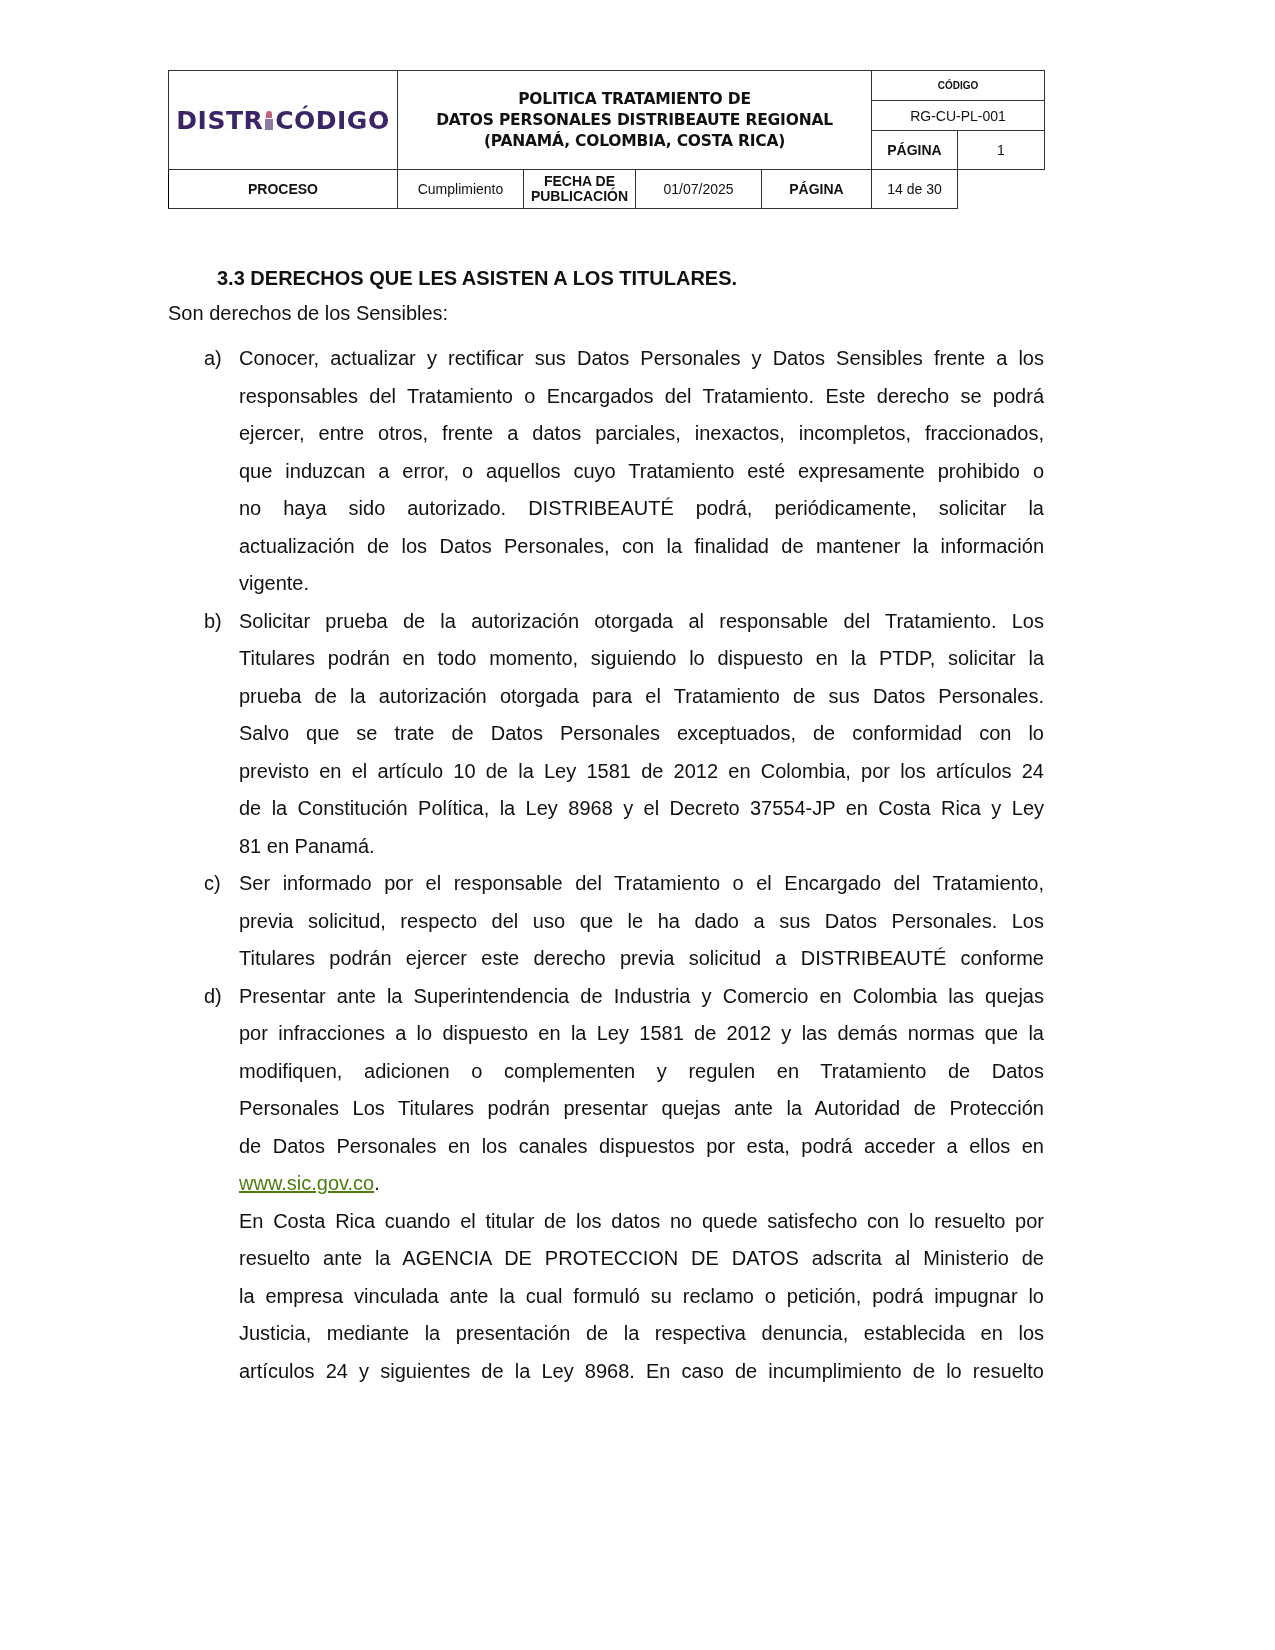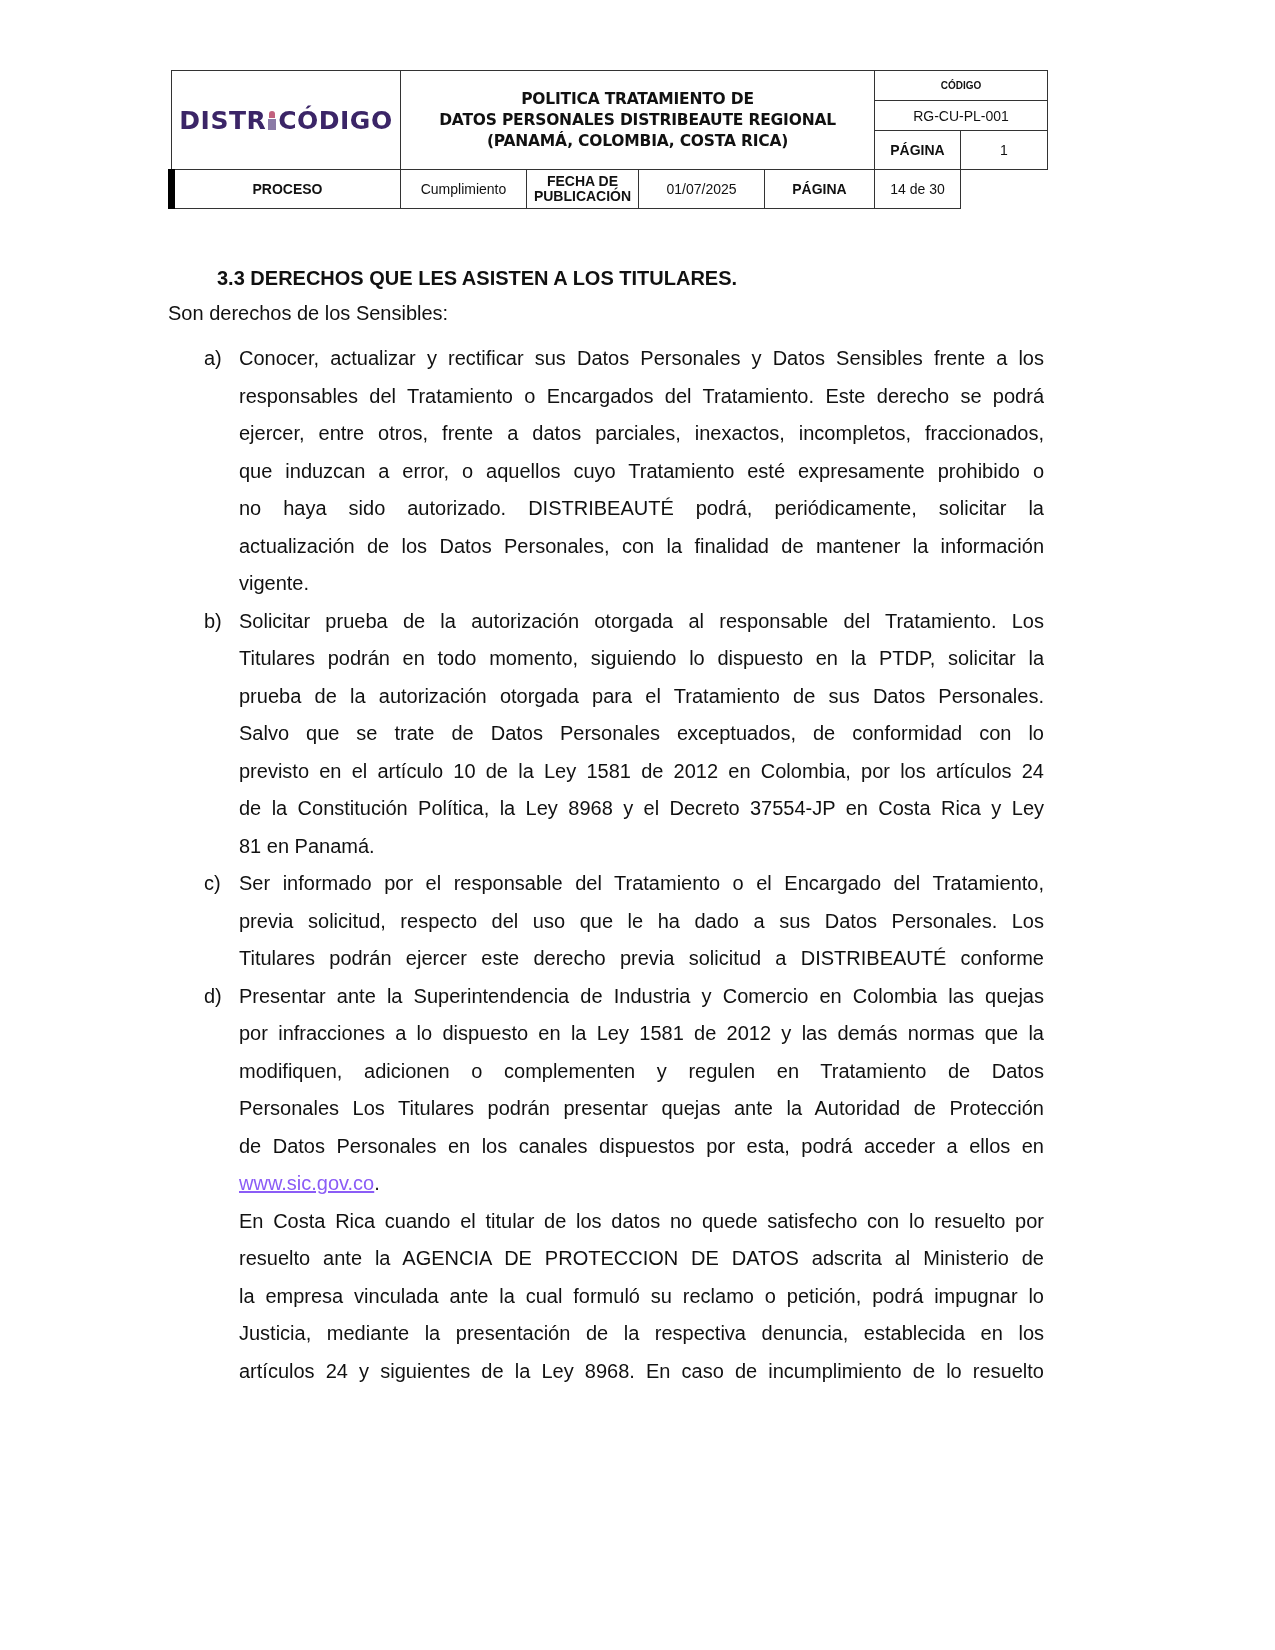--- a/index.html
+++ b/index.html
@@ -117,21 +117,21 @@
       text-align: justify;
       text-align-last: justify;
       white-space: normal;
       overflow: hidden;
     }
     .line.last {
       text-align: right;
       text-align-last: left;
     }
     .link {
-      color: #8b5cf6;
+      color: #4d7c0f;
       text-decoration: underline;
     }
   </style>
 </head>
 <body>
 
 <table class="hdr">
   <colgroup>
     <col style="width:229px">
     <col style="width:126px">
@@ -154,21 +154,21 @@
     <td colspan="2" class="b" style="font-size:10px">CÓDIGO</td>
   </tr>
   <tr style="height:30px">
     <td colspan="2">RG-CU-PL-001</td>
   </tr>
   <tr style="height:39px">
     <td class="b">PÁGINA</td>
     <td>1</td>
   </tr>
   <tr style="height:39px">
-    <td class="b" style="border-left:7px solid #000000;">PROCESO</td>
+    <td class="b" style="border-left:1px solid #000000;">PROCESO</td>
     <td>Cumplimiento</td>
     <td class="b sm">
       <div>FECHA DE</div>
       <div>PUBLICACIÓN</div>
     </td>
     <td>01/07/2025</td>
     <td class="b">PÁGINA</td>
     <td>14 de 30</td>
   </tr>
 </tbody>

